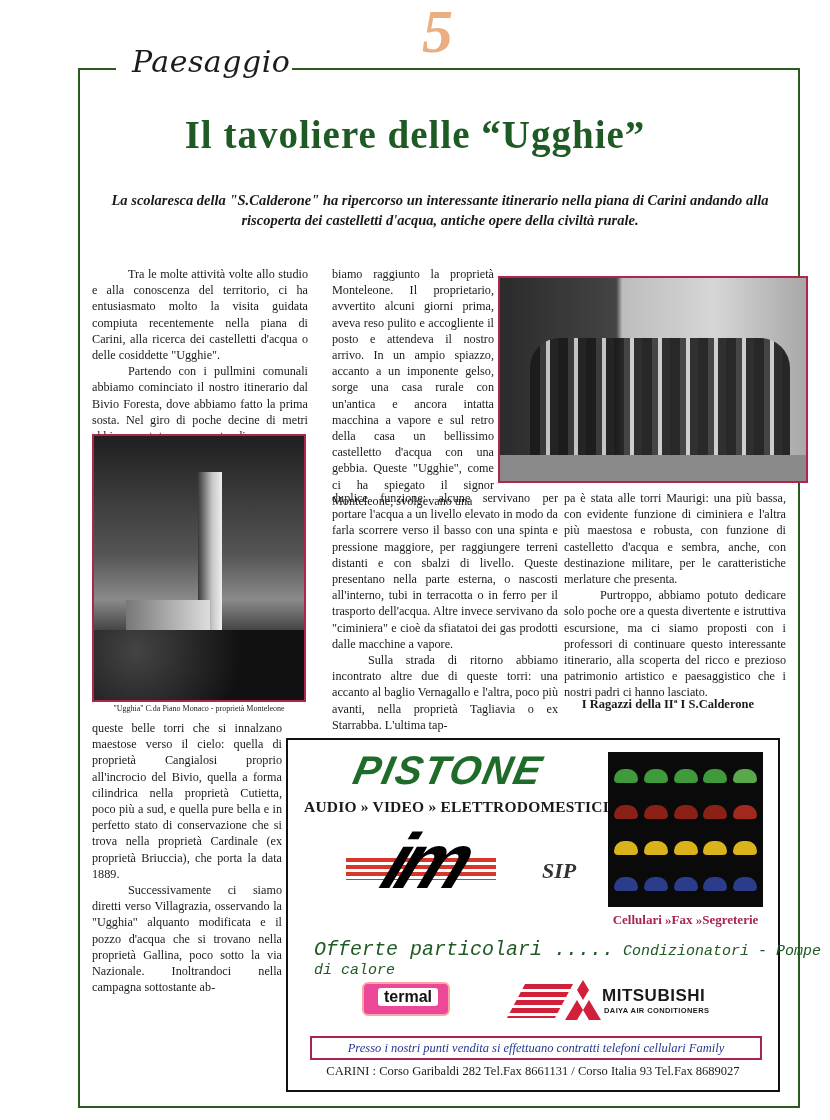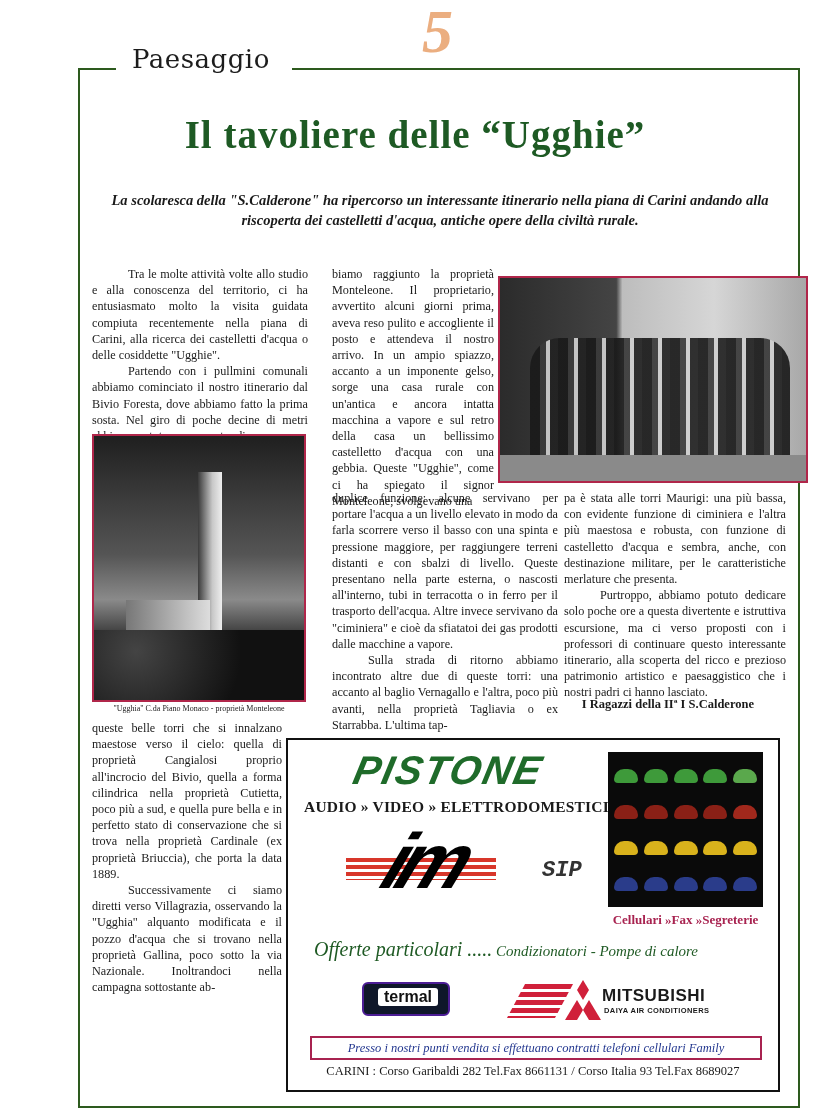--- a/index.html
+++ b/index.html
@@ -6,21 +6,21 @@
   body{width:830px;height:1120px;position:relative;overflow:hidden;font-family:"Liberation Serif","DejaVu Serif",serif;color:#1a1a1a;}
   .abs{position:absolute;}
   
   #masthead{left:330px;top:8px;width:220px;height:48px;}
   #masthead .five{position:absolute;left:92px;top:-8px;font-size:62px;font-weight:bold;font-style:italic;color:#e8a06a;opacity:.85;font-family:"Liberation Serif",serif;line-height:1;}
   #masthead .name{position:absolute;left:14px;top:14px;font-size:24px;font-style:italic;letter-spacing:1px;color:#111;font-family:"Liberation Serif",serif;}
   
   #frame{left:78px;top:68px;width:722px;height:1040px;border-left:2px solid #2d5a1e;border-right:2px solid #2d5a1e;border-bottom:2px solid #2d5a1e;box-sizing:border-box;}
   #frame-top-left{left:78px;top:68px;width:38px;height:0;border-top:2px solid #2d5a1e;}
   #frame-top-right{left:292px;top:68px;width:508px;height:0;border-top:2px solid #2d5a1e;}
-  #section{left:132px;top:44px;font-size:26px;color:#1c1c1c;font-family:"DejaVu Serif",serif;letter-spacing:.5px;}
+  #section{left:132px;top:44px;font-size:30px;font-style:italic;color:#1c1c1c;font-family:"DejaVu Serif",serif;letter-spacing:.5px;}
   #title{left:0;width:830px;top:112px;text-align:center;font-size:39px;font-weight:bold;color:#1e5a24;letter-spacing:1px;}
   #lead{left:100px;width:680px;top:190px;text-align:center;font-size:14.5px;font-style:italic;font-weight:bold;line-height:20px;color:#1a1a1a;}
   .col{font-size:12.2px;line-height:16.2px;text-align:justify;}
   .col p{margin:0;}
   .ind{text-indent:36px;}
   #col1a{left:92px;top:266px;width:216px;}
   #col2a{left:332px;top:266px;width:162px;}
   #col2b{left:332px;top:490px;width:226px;}
   #col3{left:564px;top:490px;width:222px;}
   #col1b{left:92px;top:720px;width:190px;}
@@ -35,29 +35,29 @@
   #photo2 .group{position:absolute;left:30px;top:60px;width:260px;height:140px;background:repeating-linear-gradient(90deg,#1a1a1a 0 10px,#3a3a3a 10px 16px,#cfcfcf 16px 20px,#222 20px 28px);border-radius:30px 30px 0 0;opacity:.92;}
   #photo2 .ground{position:absolute;left:0;bottom:0;width:100%;height:26px;background:#8a8a8a;}
   #signature{left:532px;top:697px;width:222px;text-align:right;font-size:12.5px;font-weight:bold;}
   
   #ad{left:286px;top:738px;width:494px;height:354px;border:2px solid #111;box-sizing:border-box;}
   #pistone{left:354px;top:748px;font-size:40px;font-weight:bold;font-style:italic;color:#1f6b2a;font-family:"Liberation Sans",sans-serif;letter-spacing:2px;transform:skewX(-12deg);}
   #ad-cats{left:304px;top:798px;font-size:15.5px;font-weight:bold;letter-spacing:.2px;}
   #im-logo{left:346px;top:822px;width:240px;height:98px;}
   #im-logo .stripes{position:absolute;left:0;top:36px;width:150px;height:22px;background:repeating-linear-gradient(180deg,#d8362a 0 4px,#fff 4px 7px);}
   #im-logo .im{position:absolute;left:42px;top:-6px;font-size:78px;font-weight:bold;font-style:italic;color:#000;font-family:"Liberation Sans",sans-serif;letter-spacing:-8px;transform:skewX(-22deg);}
-  #im-logo .sip{position:absolute;left:196px;top:36px;font-size:22px;font-weight:bold;font-style:italic;color:#333;font-family:Liberation Mono, monospace;}
+  #im-logo .sip{position:absolute;left:196px;top:36px;font-size:22px;font-weight:bold;font-style:italic;color:#333;font-family:Liberation Serif, serif;}
   #phones{left:608px;top:752px;width:155px;height:155px;background:#0a0a0a;}
   .prow{position:absolute;left:6px;width:143px;height:28px;display:flex;justify-content:space-between;align-items:center;}
   .pr{width:24px;height:14px;border-radius:10px 10px 4px 4px;}
   #phones-caption{left:598px;top:912px;width:175px;text-align:center;font-size:13px;font-weight:bold;color:#a82350;}
-  #offerte{left:314px;top:938px;font-style:italic;color:#1f5a24;font-family:Liberation Serif, serif;}
+  #offerte{left:314px;top:938px;font-style:italic;color:#1f5a24;font-family:Liberation Mono, monospace;}
   #offerte .big{font-size:20px;}
   #offerte .small{font-size:15px;}
-  #termal{left:362px;top:982px;width:88px;height:34px;background:#0f172a;border:2px solid #4c1d95;border-radius:6px;box-sizing:border-box;}
+  #termal{left:362px;top:982px;width:88px;height:34px;background:#ec4899;border:2px solid #fca5a5;border-radius:6px;box-sizing:border-box;}
   #termal span{position:absolute;left:14px;top:4px;background:#fff;color:#111;font-family:"Liberation Sans",sans-serif;font-weight:bold;font-size:16px;padding:0 6px;border-radius:3px;}
   #mitsu-stripes{left:516px;top:984px;width:48px;height:34px;background:repeating-linear-gradient(180deg,#d0203a 0 5px,#fff 5px 8px);transform:skewX(-28deg);}
   #mitsu-diamonds{left:560px;top:980px;width:46px;height:40px;}
   #mitsu-name{left:602px;top:986px;font-family:"Liberation Sans",sans-serif;font-weight:bold;font-size:17px;letter-spacing:.5px;}
   #mitsu-sub{left:604px;top:1006px;font-family:"Liberation Sans",sans-serif;font-weight:bold;font-size:7.5px;letter-spacing:.4px;}
   #presso{left:310px;top:1036px;width:452px;height:24px;border:2px solid #a82350;box-sizing:border-box;text-align:center;font-style:italic;font-size:12.5px;color:#23378f;line-height:20px;}
   #address{left:290px;top:1064px;width:486px;text-align:center;font-size:12.5px;}
 </style>
 </head>
 <body>
@@ -99,21 +99,21 @@
   <p class="ind">Sulla strada di ritorno abbiamo incontrato altre due di queste torri: una accanto al baglio Vernagallo e l'altra, poco più avanti, nella proprietà Tagliavia o ex Starrabba. L'ultima tap-</p>
 </div>
 
 <div id="photo2" class="abs photo">
   <div class="group"></div>
   <div class="ground"></div>
 </div>
 
 <div id="col3" class="abs col">
   <p>pa è stata alle torri Maurigi: una più bassa, con evidente funzione di ciminiera e l'altra più maestosa e robusta, con funzione di castelletto d'acqua e sembra, anche, con destinazione militare, per le caratteristiche merlature che presenta.</p>
-  <p class="ind">Purtroppo, abbiamo potuto dedicare solo poche ore a questa divertente e istruttiva escursione, ma ci verso proposti con i professori di continuare questo interessante itinerario, alla scoperta del ricco e prezioso patrimonio artistico e paesaggistico che i nostri padri ci hanno lasciato.</p>
+  <p class="ind">Purtroppo, abbiamo potuto dedicare solo poche ore a questa divertente e istruttiva escursione, ma ci siamo proposti con i professori di continuare questo interessante itinerario, alla scoperta del ricco e prezioso patrimonio artistico e paesaggistico che i nostri padri ci hanno lasciato.</p>
 </div>
 <div id="signature" class="abs">I Ragazzi della IIª I S.Calderone</div>
 
 <div id="ad" class="abs"></div>
 <div id="pistone" class="abs">PISTONE</div>
 <div id="ad-cats" class="abs">AUDIO » VIDEO » ELETTRODOMESTICI</div>
 <div id="im-logo" class="abs">
   <div class="stripes"></div>
   <div class="im">im</div>
   <div class="sip">SIP</div>

